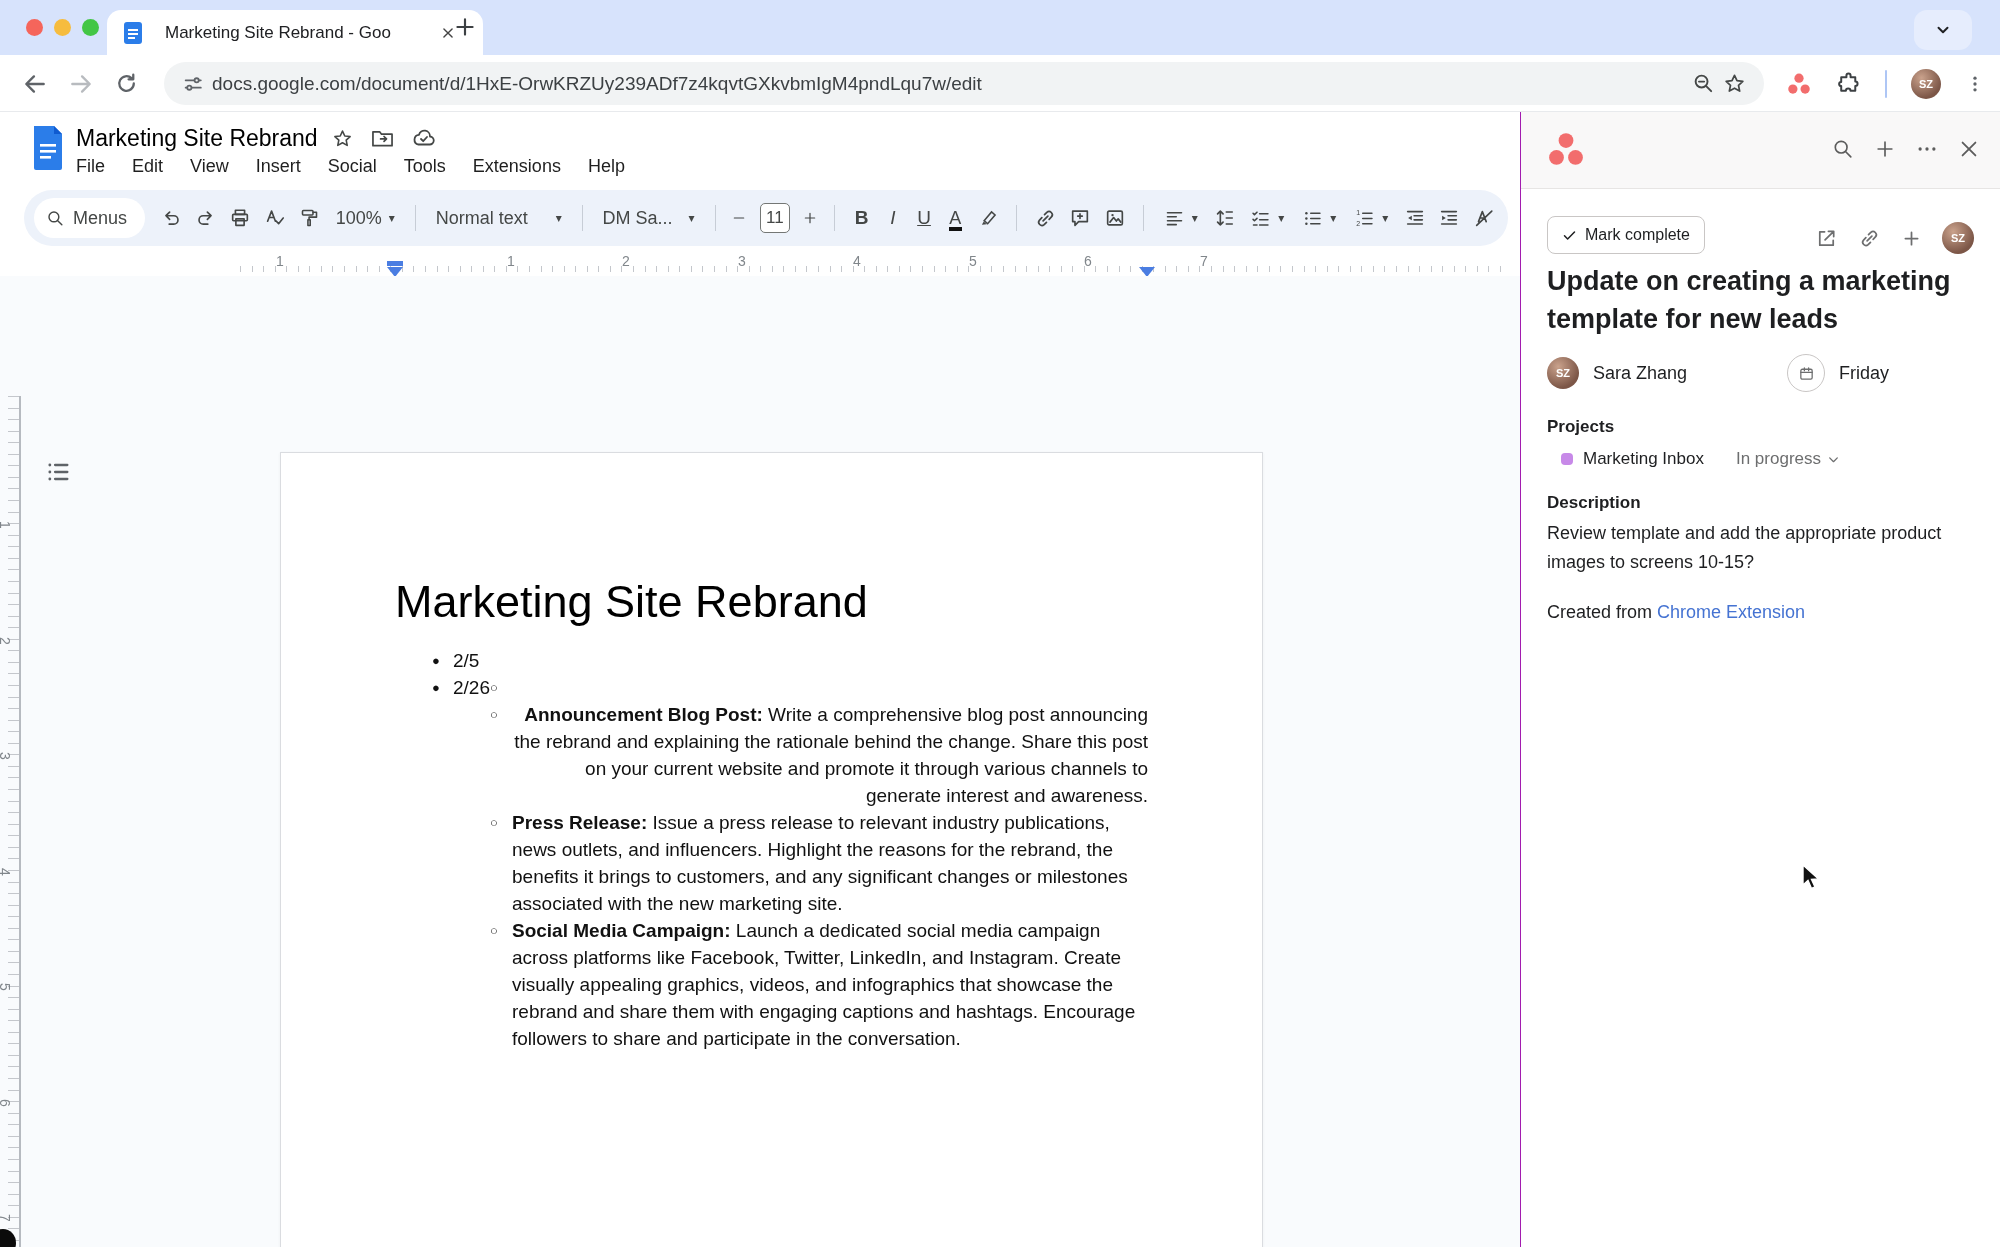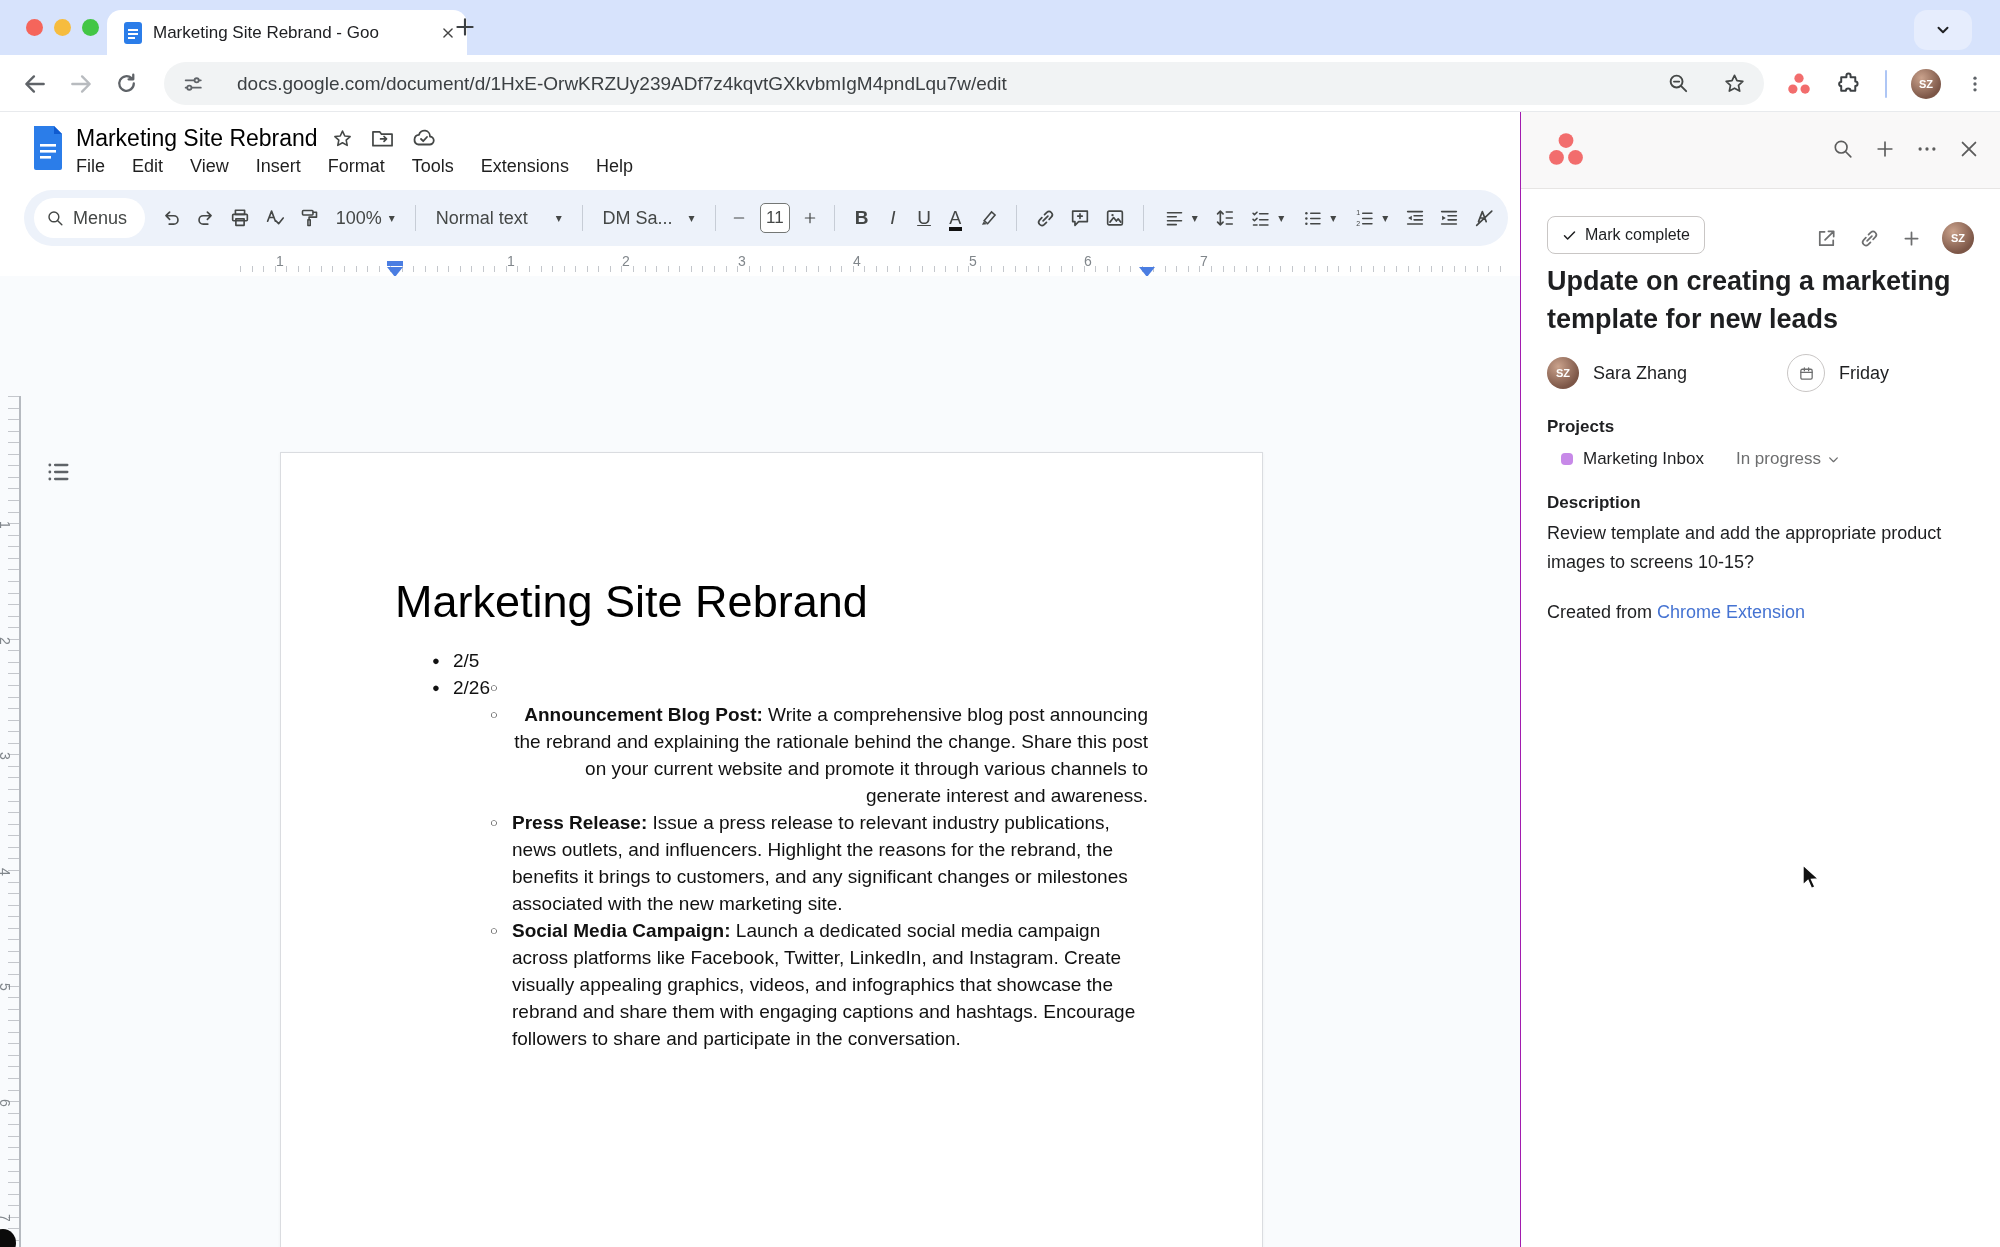--- a/index.html
+++ b/index.html
@@ -7,29 +7,29 @@
          font-family:"Liberation Sans","DejaVu Sans",sans-serif;color:#1f1f1f;}
   svg{display:block;}
   .ic{stroke:#444746;stroke-width:1.8;fill:none;stroke-linecap:round;stroke-linejoin:round;}
 
   
   .tabstrip{position:absolute;top:0;left:0;right:0;height:55px;background:#d7e3fc;}
   .traffic{position:absolute;top:19px;left:26px;display:flex;gap:11px;}
   .dot{width:17px;height:17px;border-radius:50%;}
   .dot.r{background:#f5655b;} .dot.y{background:#f6bc3e;} .dot.g{background:#43c645;}
   .tab{position:absolute;left:107px;top:10px;width:332px;height:45px;background:#fff;
-       border-radius:14px 14px 0 0;display:flex;align-items:center;padding:0 12px 0 16px;gap:10px;}
+       border-radius:14px 14px 0 0;display:flex;align-items:center;padding:0 28px 0 16px;gap:22px;}
   .tab-title{font-size:17px;color:#202124;white-space:nowrap;overflow:hidden;flex:1;}
   .newtab{position:absolute;left:452px;top:14px;}
   .tab-chevron{position:absolute;right:28px;top:10px;width:58px;height:40px;background:#e6edfd;
        border-radius:13px;display:grid;place-items:center;}
   .btoolbar{position:absolute;top:55px;left:0;right:0;height:57px;background:#fff;border-bottom:1px solid #e8eaed;box-sizing:border-box;}
   .navic{position:absolute;top:16px;}
   .omnibox{position:absolute;left:164px;top:7px;width:1600px;height:43px;background:#f1f3f4;
-       border-radius:22px;display:flex;align-items:center;padding:0 18px;gap:33px;box-sizing:border-box;}
+       border-radius:22px;display:flex;align-items:center;padding:0 18px;gap:8px;box-sizing:border-box;}
   .url{font-size:19px;color:#3c4043;flex:1;white-space:nowrap;overflow:hidden;}
   .extrow{position:absolute;top:0;height:57px;display:flex;align-items:center;}
   .avatar{border-radius:50%;background:radial-gradient(circle at 35% 30%,#caa28c,#7c5647 70%);
        color:#fff;display:grid;place-items:center;font-size:11px;font-weight:bold;}
   .vsep{width:2px;height:28px;background:#aec6f5;border-radius:1px;}
 
   
   .docs{position:absolute;top:112px;left:0;width:1520px;height:1135px;background:#fff;}
   .docs-header{position:absolute;top:0;left:0;right:0;height:78px;background:#fff;}
   .docs-logo{position:absolute;left:30px;top:12px;}
@@ -236,21 +236,21 @@
           <svg width="24" height="20" viewBox="0 0 24 20" class="ic" style="stroke:#444746">
               <path d="M6.5 16.5 h11 a4 4 0 0 0 .5 -8 A5.6 5.6 0 0 0 7 6.8 4.9 4.9 0 0 0 6.5 16.5 z M9 11 l2.2 2.2 3.8 -4.2"></path>
             </svg>
         </span>
       </span>
       <div class="menu-row" id="menu-row">
           <span class="menu-item">File</span>
           <span class="menu-item">Edit</span>
           <span class="menu-item">View</span>
           <span class="menu-item">Insert</span>
-          <span class="menu-item">Format</span>
+          <span class="menu-item">Social</span>
           <span class="menu-item">Tools</span>
           <span class="menu-item">Extensions</span>
           <span class="menu-item">Help</span>
         </div>
     </div>
 
     <div class="docs-toolbar">
       <div class="menus-pill">
         <svg width="19" height="19" viewBox="0 0 24 24" class="ic">
             <circle cx="10" cy="10" r="6.2"></circle>

